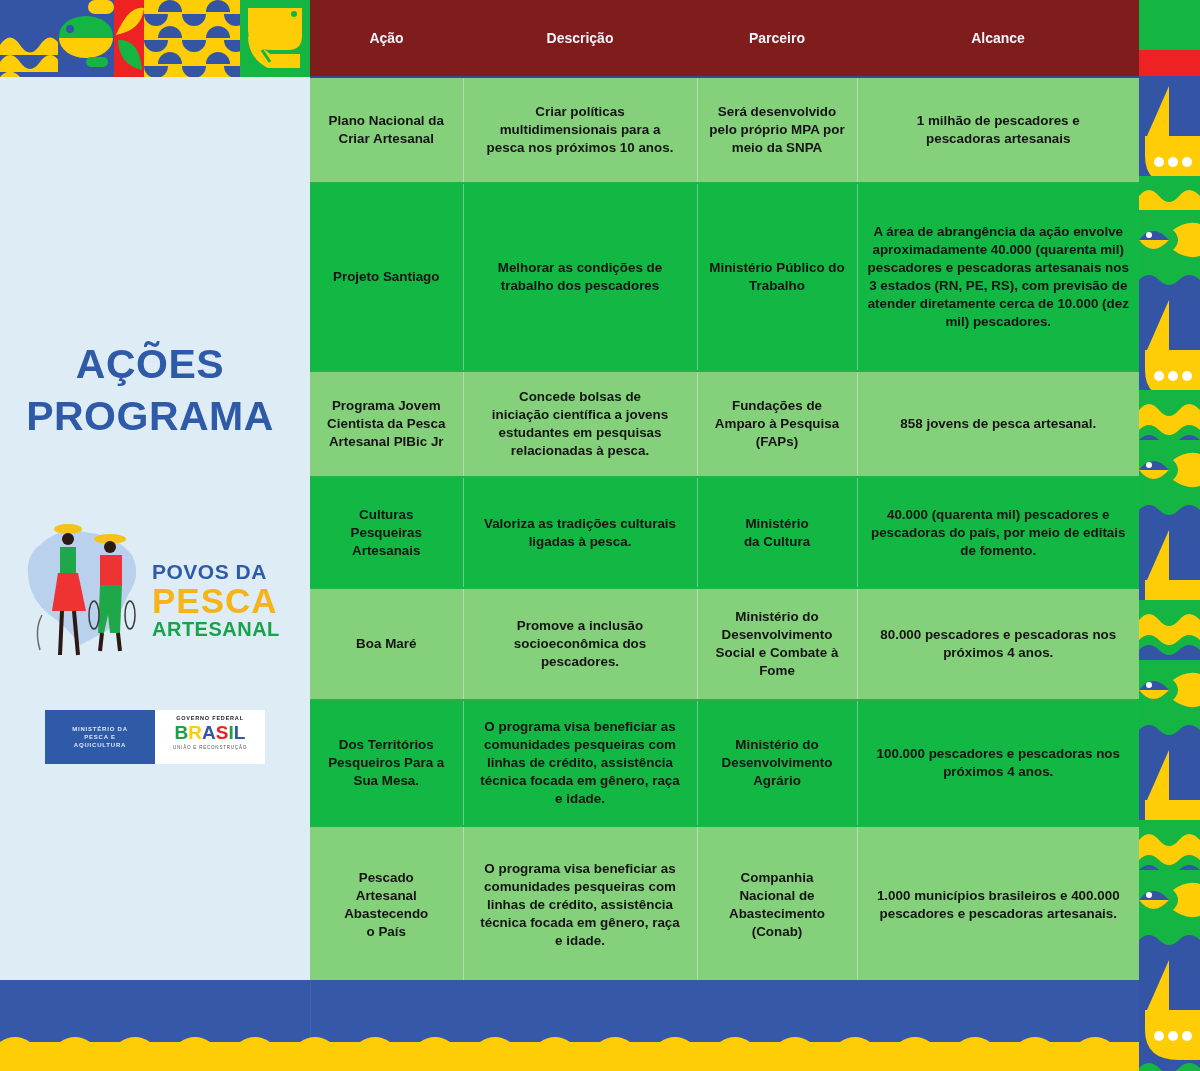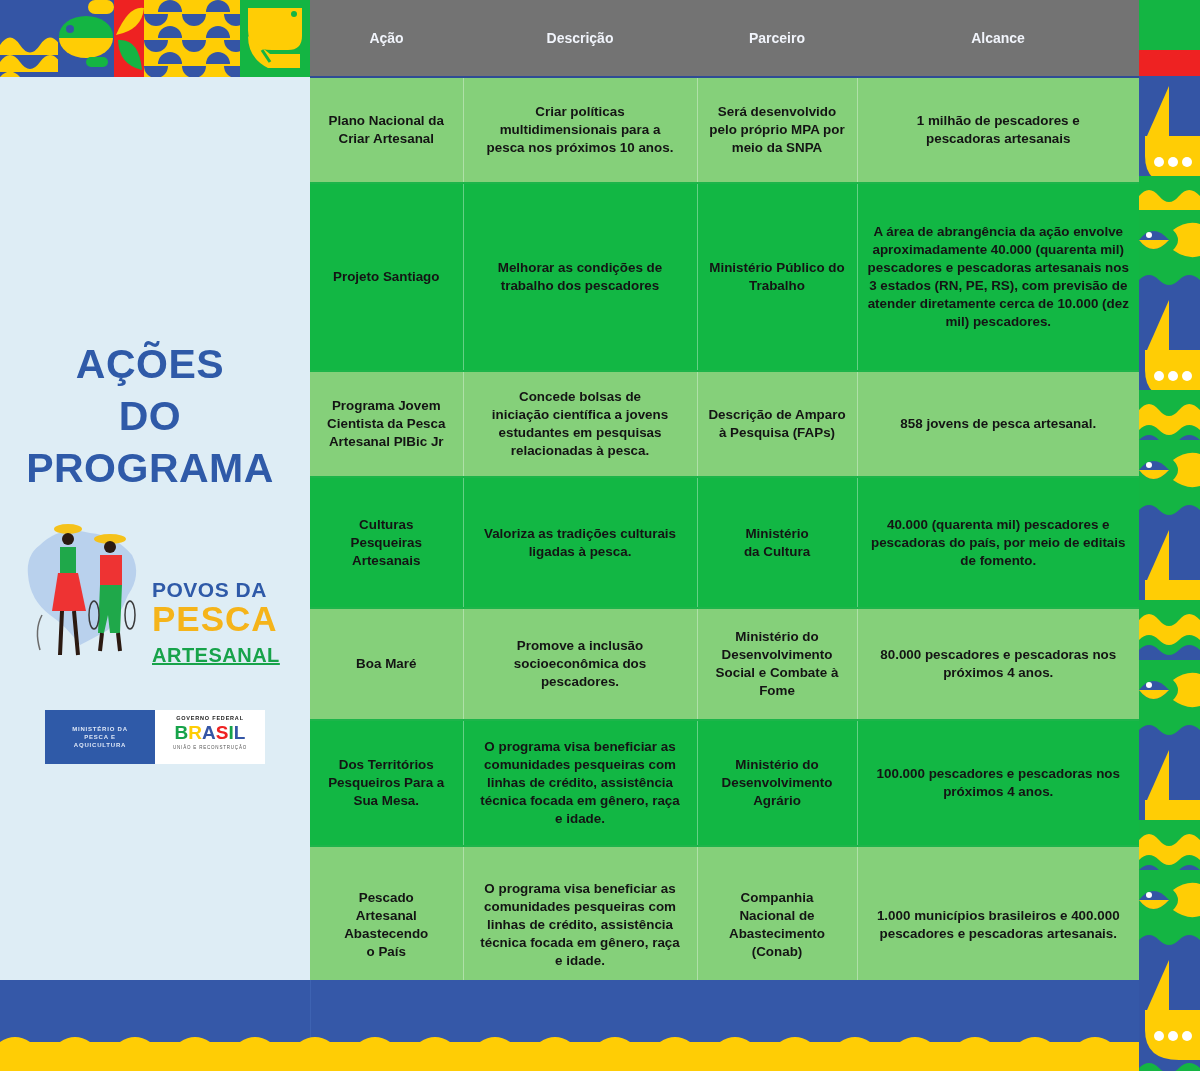--- a/index.html
+++ b/index.html
@@ -9,39 +9,39 @@
   
   .left-panel { position: absolute; left: 0; top: 0; width: 310px; height: 980px; background: #deedf5; }
   .top-pattern { position: absolute; left: 0; top: 0; width: 310px; height: 77px; display: flex; }
   .tile { height: 77px; position: relative; overflow: hidden; }
 
   .page-title { position: absolute; left: 0; top: 338px; width: 300px; text-align: center;
     color: #2f5aa8; font-weight: 900; font-size: 41px; line-height: 52px; letter-spacing: 0.5px; }
   .page-title span { display: block; }
 
   .brand-logo { position: absolute; left: 20px; top: 515px; width: 275px; height: 150px; }
-  .brand-text { position: absolute; left: 132px; top: 64px; font-weight: 900; line-height: 1; }
+  .brand-text { position: absolute; left: 132px; top: 46px; font-weight: 900; line-height: 1; }
   .brand-line1 { color: #2f5aa8; font-size: 21px; letter-spacing: 0.5px; }
   .brand-line2 { color: #f5b41a; font-size: 35px; letter-spacing: 1px; margin-top: 1px; }
-  .brand-line3 { color: #17a34a; font-size: 20px; letter-spacing: 0.5px; margin-top: 9px; text-decoration: underline; }
+  .brand-line3 { color: #17a34a; font-size: 20px; letter-spacing: 0.5px; margin-top: 1px; }
 
   .gov-badges { position: absolute; left: 45px; top: 710px; display: flex; }
   .ministry-badge { width: 110px; height: 54px; background: #2f5aa8; color: #dfe8f7;
     font-size: 6px; font-weight: 700; text-align: center; letter-spacing: 0.8px;
     display: flex; flex-direction: column; justify-content: center; line-height: 8px; text-transform: uppercase; }
   .brasil-badge { width: 110px; height: 54px; background: #ffffff; text-align: center; padding-top: 5px; }
   .gov-label { font-size: 5.5px; font-weight: 900; color: #1a1a1a; letter-spacing: 0.8px; }
   .brasil-word { display: flex; justify-content: center; margin: 2px 0 2px; }
   .brasil-word span { font-size: 19px; font-weight: 900; line-height: 20px; }
   .brasil-sub { font-size: 4.5px; color: #555; letter-spacing: 0.8px; text-transform: uppercase; }
 
   
   .table-wrap { position: absolute; left: 310px; top: 0; width: 829px; }
   table { border-collapse: collapse; width: 829px; table-layout: fixed; }
-  thead th { background: #737373; color: #f1f4fb; height: 77px; font-size: 14px; font-weight: 700;
+  thead th { background: #7f1d1d; color: #f1f4fb; height: 77px; font-size: 14px; font-weight: 700;
     vertical-align: middle; text-align: center; border-bottom: 2px solid #2f4c95; margin-left: 48px; }
   tbody td { text-align: center; vertical-align: middle; font-size: 13.4px; font-weight: 700;
     color: #141414; line-height: 18px; padding: 4px 8px; border-left: 1px solid rgba(255,255,255,0.35); }
   tbody td:first-child { border-left: none; }
   tr.light td { background: #85d07a; }
   tr.dark td { background: #12b744; }
   tbody tr { border-bottom: 2px solid #1db54a; }
 
   
   .right-strip { position: absolute; left: 1139px; top: 0; width: 61px; height: 1071px; background: #14b543; overflow: hidden; }
@@ -110,21 +110,20 @@
         <path d="M8 8 H62 V36 Q62 50 48 50 H32 Q8 50 8 30Z" fill="#ffcd05"></path>
         <path d="M8 36 Q8 58 28 68 H60 V54 H30Z" fill="#ffcd05"></path>
         <circle cx="54" cy="14" r="3" fill="#14b543"></circle>
         <path d="M22 50 L30 62" stroke="#14b543" stroke-width="3"></path>
       </svg>
     </div>
   </div>
 
   <h1 class="page-title">
     <span>AÇÕES</span>
-    <span>DO</span>
     <span>PROGRAMA</span>
   </h1>
 
   <div class="brand-logo">
     <svg width="130" height="150" viewBox="0 0 130 150">
 
       <path d="M20 30 Q40 10 70 18 Q95 20 112 40 Q122 60 108 80 Q100 100 88 115 Q70 125 60 130 Q45 110 30 100 Q10 85 8 60 Q6 40 20 30Z" fill="#a9c4ea" opacity="0.7"></path>
 
       <ellipse cx="48" cy="14" rx="14" ry="5" fill="#f5c21a"></ellipse>
       <circle cx="48" cy="24" r="6" fill="#2b1a12"></circle>
@@ -194,24 +193,24 @@
       </tr>
       <tr class="dark" style="height:188px">
         <td>Projeto Santiago</td>
         <td style="padding:4px 20px">Melhorar as condições de trabalho dos pescadores</td>
         <td>Ministério Público do Trabalho</td>
         <td style="padding:4px 10px">A área de abrangência da ação envolve aproximadamente 40.000 (quarenta mil) pescadores e pescadoras artesanais nos 3 estados (RN, PE, RS), com previsão de atender diretamente cerca de 10.000 (dez mil) pescadores.</td>
       </tr>
       <tr class="light" style="height:106px">
         <td>Programa Jovem Cientista da Pesca Artesanal PIBic Jr</td>
         <td style="padding:4px 28px">Concede bolsas de iniciação científica a jovens estudantes em pesquisas relacionadas à pesca.</td>
-        <td>Descrição de Amparo à Pesquisa (FAPs)</td>
+        <td>Fundações de Amparo à Pesquisa (FAPs)</td>
         <td>858 jovens de pesca artesanal.</td>
       </tr>
-      <tr class="dark" style="height:131px">
+      <tr class="dark" style="height:111px">
         <td style="padding:4px 28px">Culturas Pesqueiras Artesanais</td>
         <td>Valoriza as tradições culturais ligadas à pesca.</td>
         <td style="padding:4px 40px">Ministério da Cultura</td>
         <td style="padding:8px 10px">40.000 (quarenta mil) pescadores e pescadoras do país, por meio de editais de fomento.</td>
       </tr>
       <tr class="light" style="height:112px">
         <td>Boa Maré</td>
         <td style="padding:4px 34px">Promove a inclusão socioeconômica dos pescadores.</td>
         <td>Ministério do Desenvolvimento Social e Combate à Fome</td>
         <td style="padding:4px 20px">80.000 pescadores e pescadoras nos próximos 4 anos.</td>

